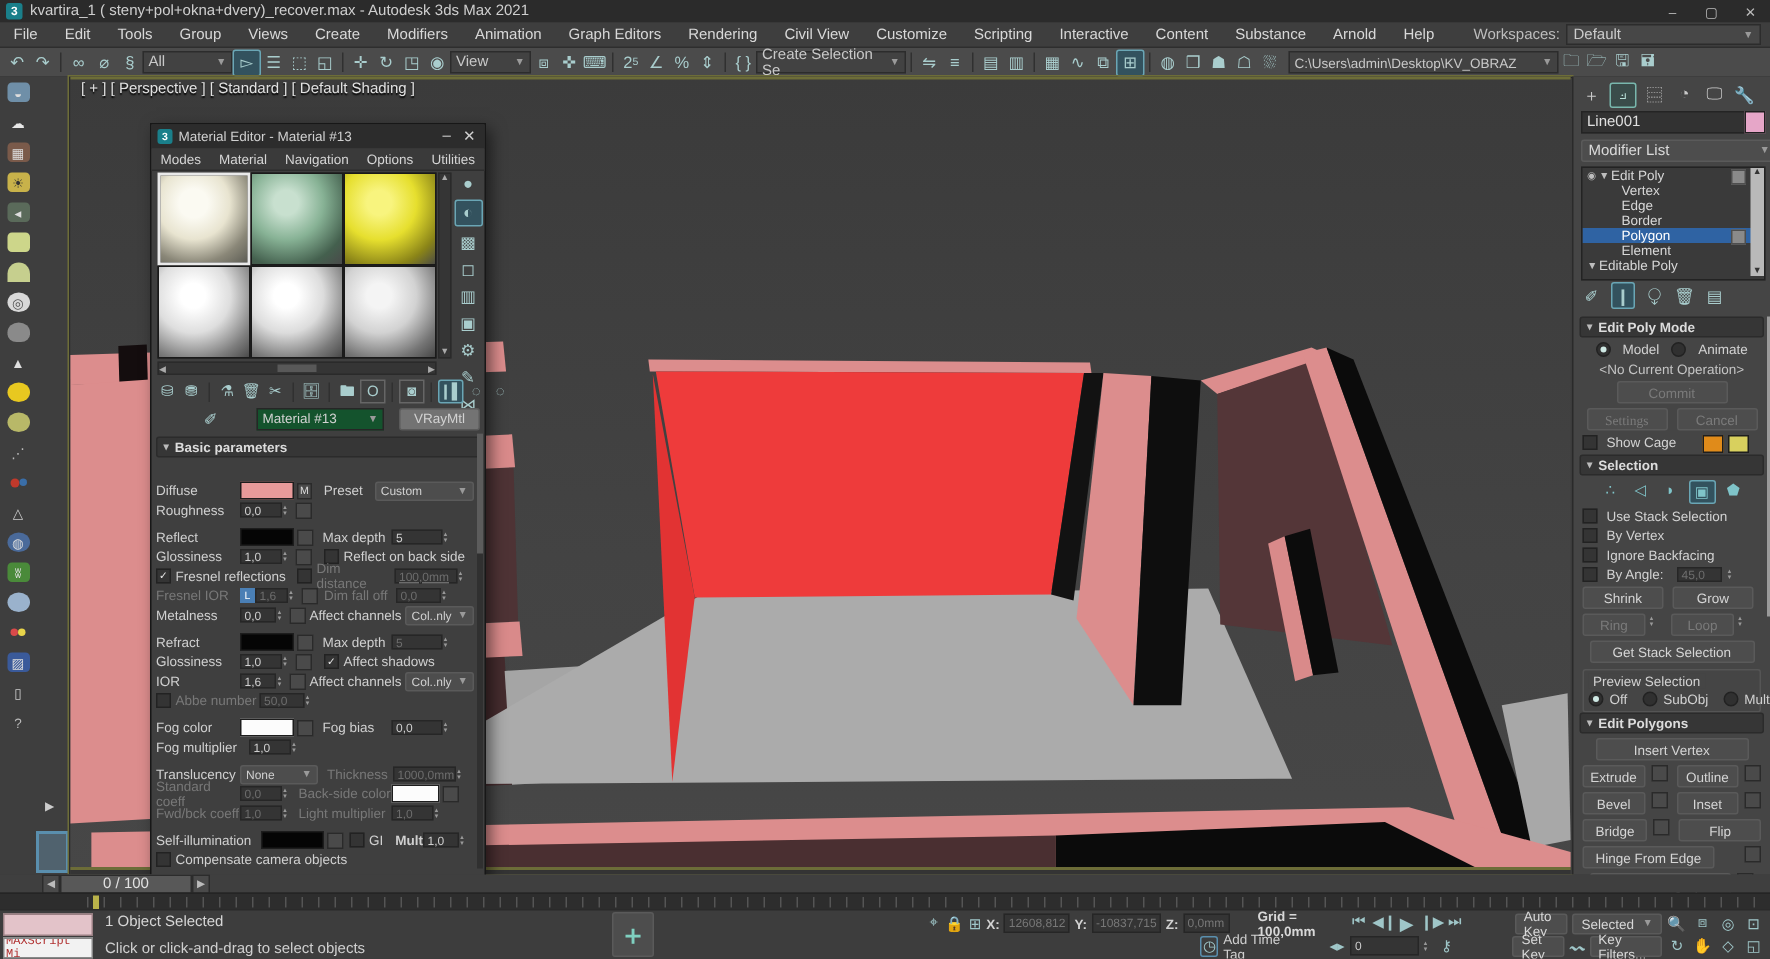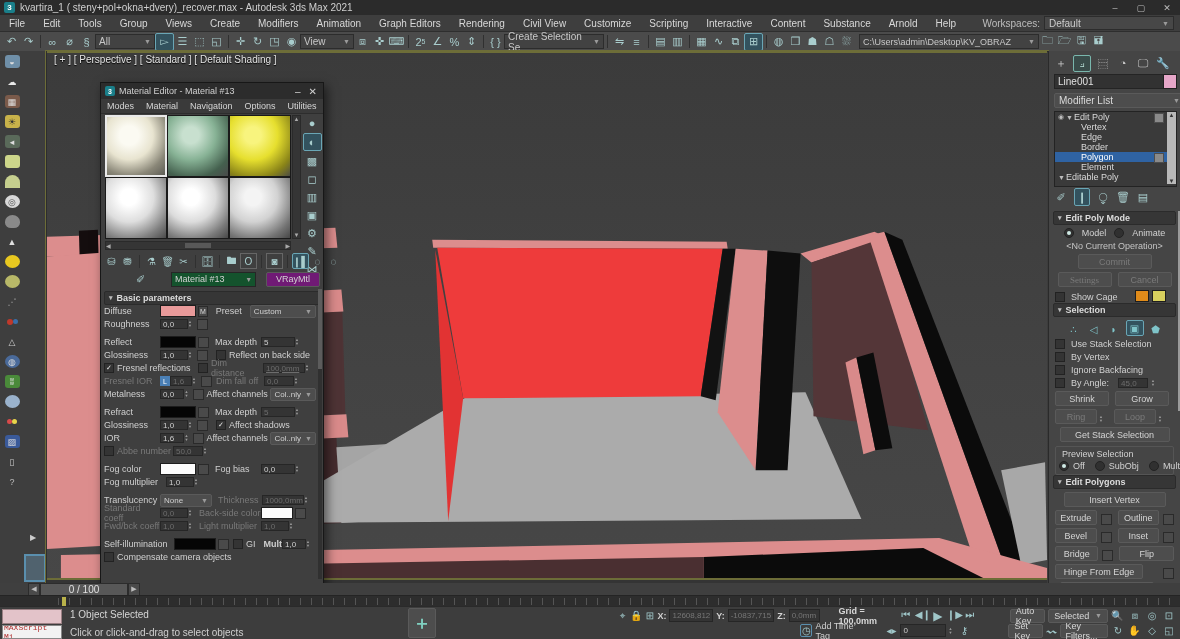--- a/index.html
+++ b/index.html
@@ -45,26 +45,26 @@
      display:flex;flex-direction:column;justify-content:space-between;align-items:center;font-size:6px;color:#aaa;}
   #meIcons{position:absolute;left:202px;top:32px;width:18px;height:150px;display:flex;flex-direction:column;gap:2px;align-items:center;}
   #meHS{position:absolute;left:4px;top:158px;width:186px;height:9px;background:#353535;border:1px solid #2a2a2a;box-sizing:border-box;
      display:flex;align-items:center;justify-content:space-between;font-size:6px;color:#aaa;}
   #meHS .thumb{width:26px;height:5px;background:#585858;}
   #metb{position:absolute;left:3px;top:170px;width:216px;height:16px;display:flex;align-items:center;gap:1px;}
   #metb .ic{width:15px;height:14px;font-size:10px;}
   #mename{position:absolute;left:3px;top:188px;width:216px;height:16px;display:flex;align-items:center;}
   #mename .drop{width:92px;height:13px;background:#14532d;border:1px solid #262626;display:flex;align-items:center;
      justify-content:space-between;padding:0 3px;margin-left:22px;font-size:9px;}
-  #mename .typb{width:62px;height:13px;background:#701a75;border:1px solid #5a5a5a;border-radius:2px;margin-left:10px;
+  #mename .typb{width:62px;height:13px;background:#737373;border:1px solid #5a5a5a;border-radius:2px;margin-left:10px;
      display:flex;align-items:center;justify-content:center;font-size:9px;}
   .rh{height:12px;background:#363636;border:1px solid #2b2b2b;border-radius:2px;display:flex;align-items:center;
       font-weight:bold;color:#dcdcdc;font-size:9px;padding:0 4px;}
   .rh .ar{font-size:7px;margin-right:4px;color:#bbb;}
-  #meparams{position:absolute;left:3px;top:222px;width:212px;display:flex;flex-direction:column;gap:1px;}
+  #meparams{position:absolute;left:3px;top:238px;width:212px;display:flex;flex-direction:column;gap:1px;}
   .prow{display:flex;align-items:center;height:12px;font-size:9px;color:#d0d0d0;}
   .prow .lab{width:56px;flex:0 0 auto;}
   .prow .lab2{width:60px;flex:0 0 auto;margin-left:6px;}
   .prow .dis{color:#787878;}
   .fld{height:10px;background:#343434;border:1px solid #262626;display:flex;align-items:center;
       padding:0 2px;font-size:8px;color:#cfcfcf;box-sizing:border-box;}
   .fld.dis{color:#6d6d6d;}
   .spin{width:7px;height:10px;display:flex;flex-direction:column;justify-content:center;font-size:4px;color:#999;line-height:4px;flex:0 0 auto;}
   .sw{width:34px;height:10px;border:1px solid #1d1d1d;flex:0 0 auto;}
   .mapbtn{width:9px;height:9px;background:#4a4a4a;border:1px solid #2a2a2a;margin-left:2px;flex:0 0 auto;}
@@ -89,21 +89,21 @@
   .srow.sel{background:#2f63a3;color:#fff;}
   .srow .box{position:absolute;right:12px;top:1px;width:8px;height:8px;background:#8a8a8a;border:1px solid #4e4e4e;}
   #stackbar{position:absolute;right:0;top:0;width:9px;height:72px;background:#b9b9b9;display:flex;flex-direction:column;
      justify-content:space-between;align-items:center;font-size:6px;color:#333;}
   #stkicons{position:absolute;left:5px;top:138px;width:121px;height:16px;display:flex;gap:6px;align-items:center;}
   .cpbtn{background:#4d4d4d;border:1px solid #5a5a5a;border-radius:2px;color:#d5d5d5;display:flex;align-items:center;
      justify-content:center;font-size:9px;height:13px;}
   .cpbtn.dis{color:#7a7a7a;}
   .roll{position:absolute;left:4px;width:123px;}
   .rbody{padding:3px 2px 4px 2px;display:flex;flex-direction:column;gap:3px;font-size:9px;}
-  .rrow{display:flex;align-items:flex-end;gap:3px;}
+  .rrow{display:flex;align-items:flex-start;gap:3px;}
   .rad{width:8px;height:8px;border-radius:50%;background:#303030;border:1px solid #222;flex:0 0 auto;position:relative;}
   .rad.on:after{content:"";position:absolute;left:2px;top:2px;width:4px;height:4px;border-radius:50%;background:#cfe9e4;}
   .csw{width:12px;height:10px;border:1px solid #1e1e1e;}
   .selico{width:16px;height:14px;display:flex;align-items:center;justify-content:center;color:#7fc4c9;font-size:10px;}
   .selico.sel{border:1px solid #6aa6b5;background:#33525e;border-radius:2px;}
   #cpscroll{position:absolute;right:0;top:160px;width:3px;height:200px;background:#9a9a9a;}
   
   #trackrow{left:0;top:583px;width:1180px;height:12px;background:#3f3f3f;display:flex;align-items:center;}
   #tslider{margin-left:28px;display:flex;align-items:center;height:11px;}
   #tslider .arrow{width:10px;height:11px;background:#4a4a4a;border:1px solid #2c2c2c;display:flex;align-items:center;justify-content:center;font-size:7px;color:#bbb;}

